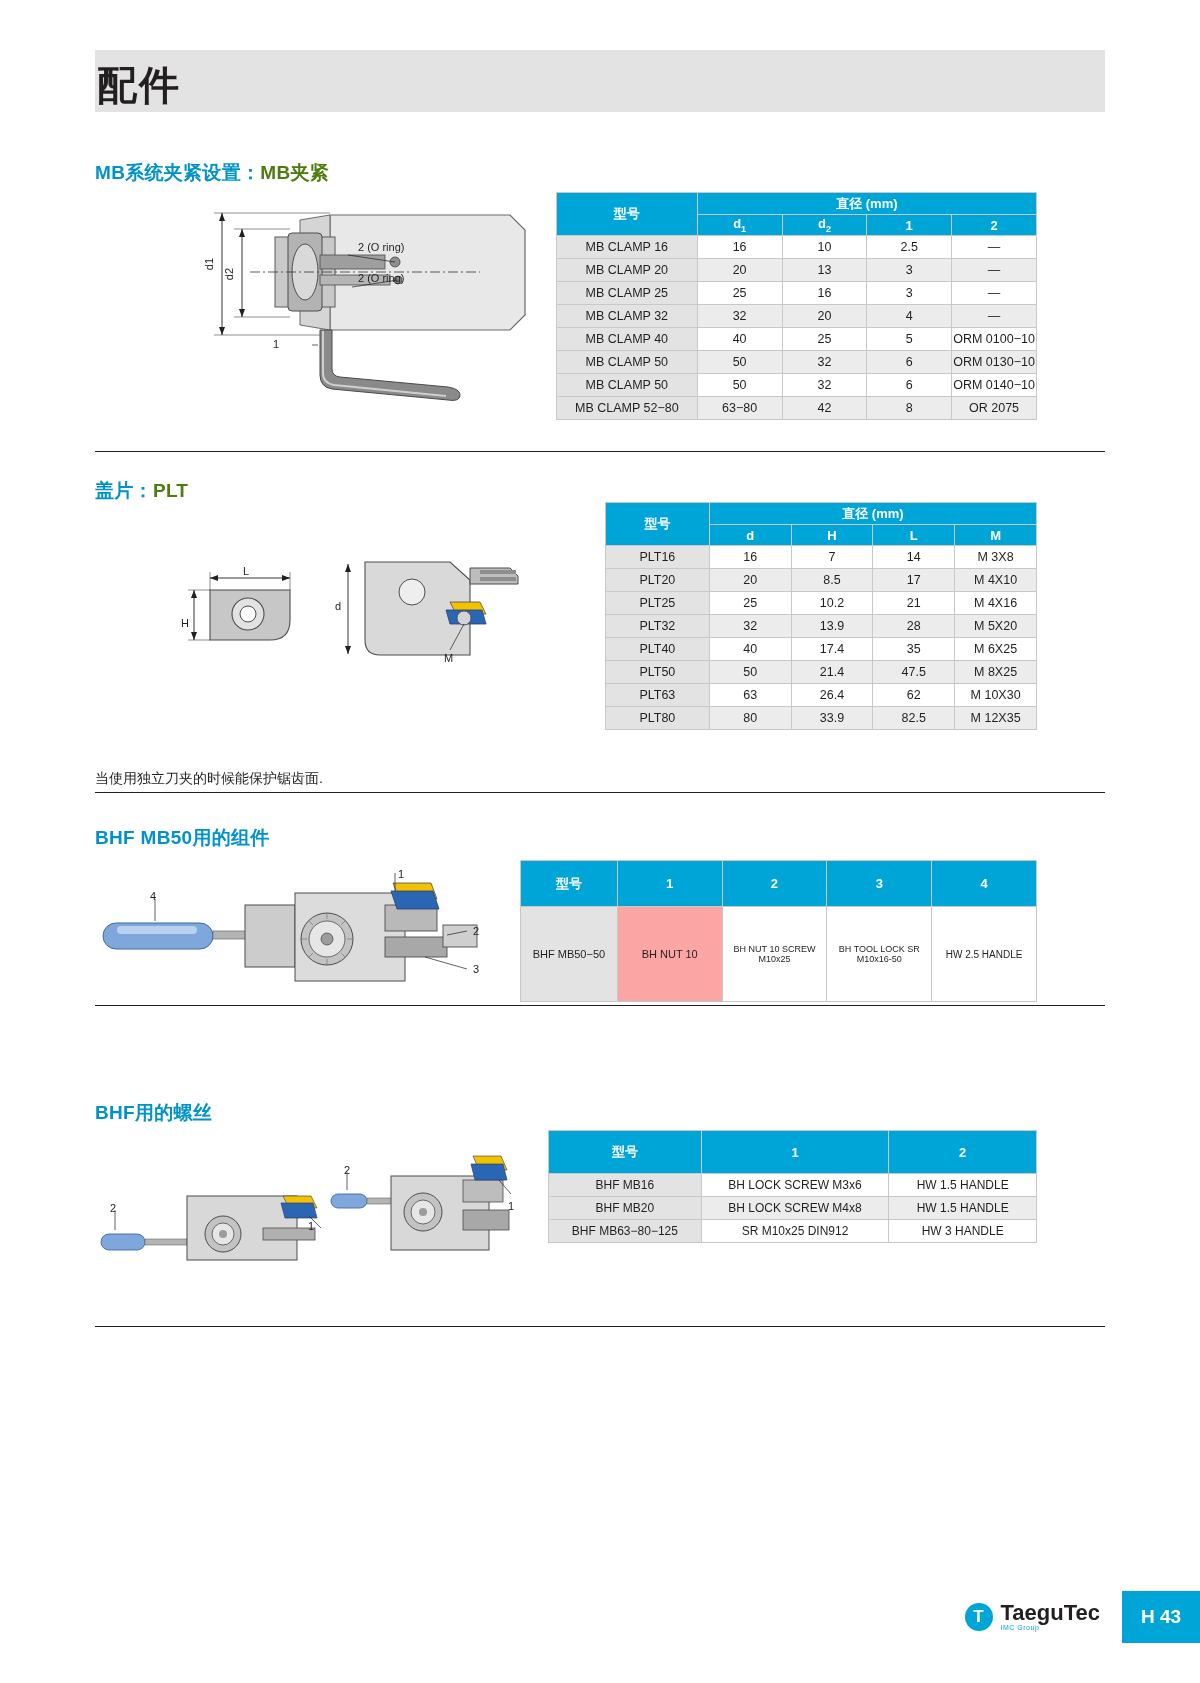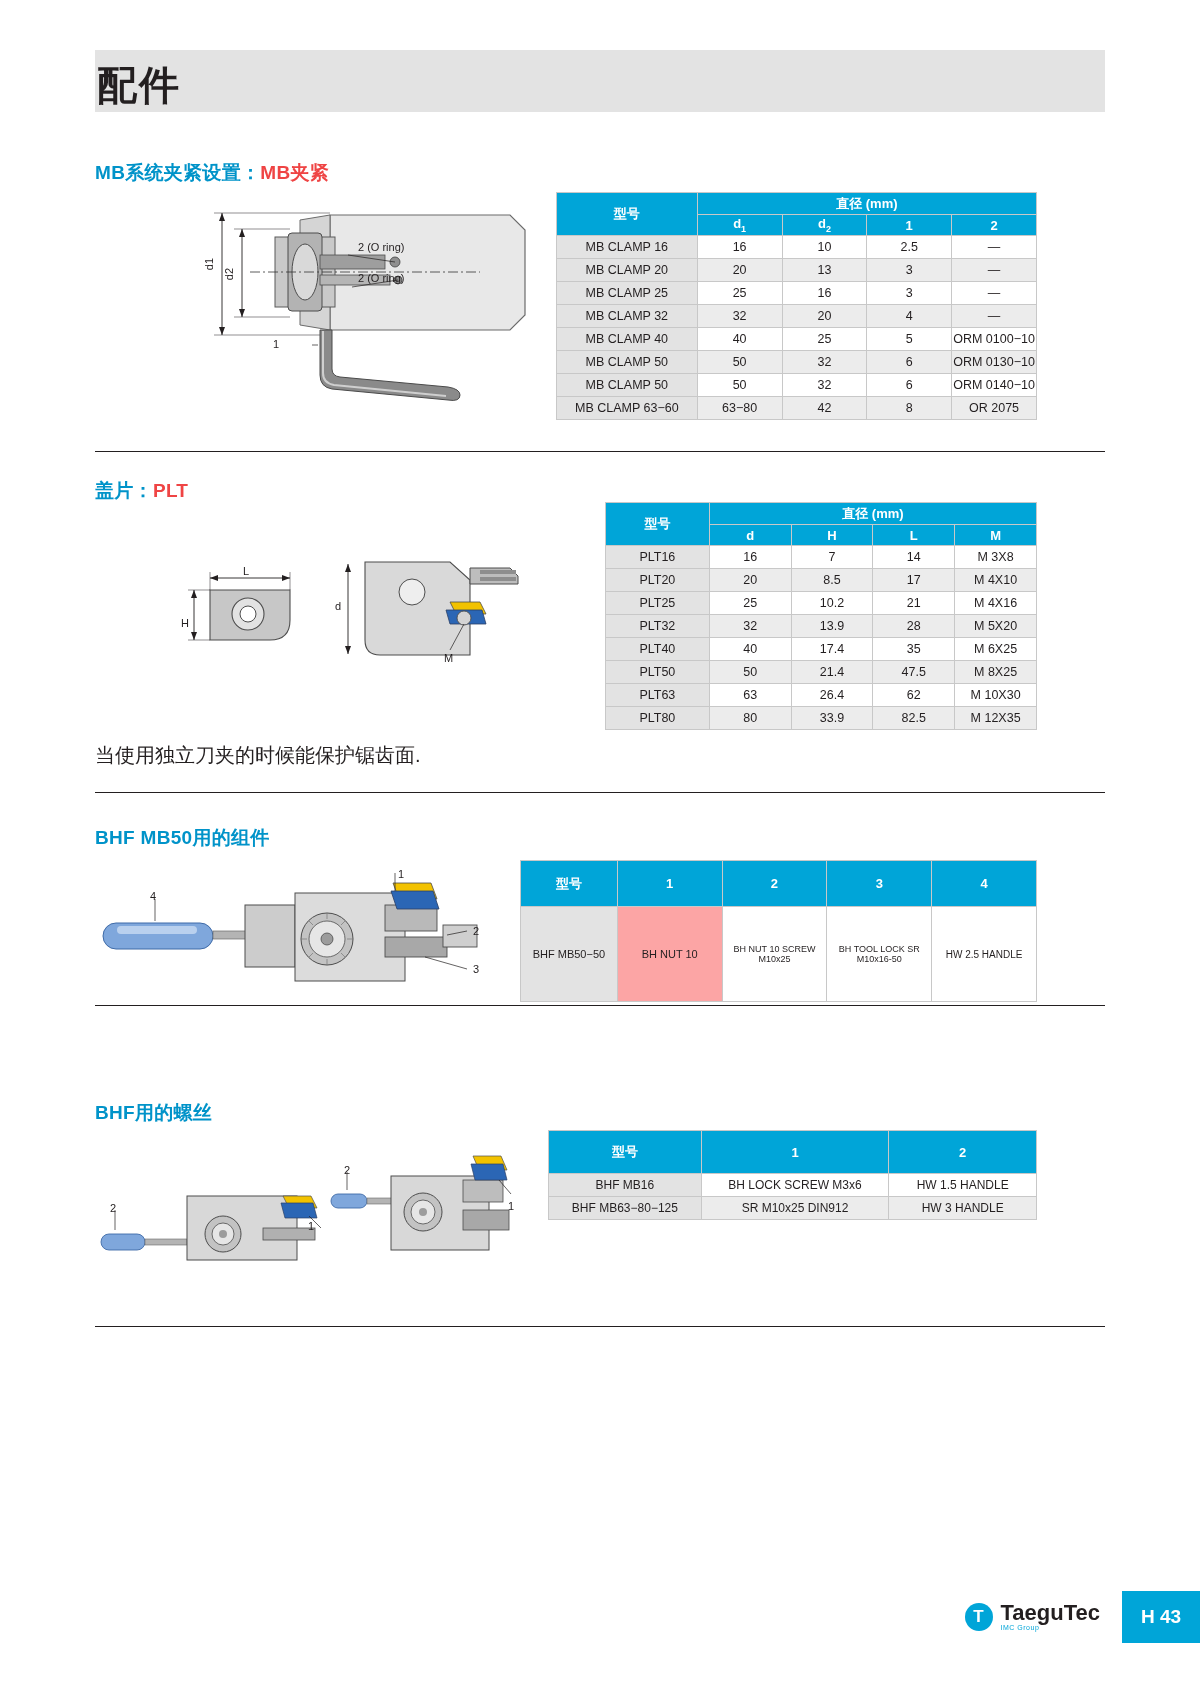--- a/index.html
+++ b/index.html
@@ -21,24 +21,24 @@
     position:absolute; left:97px; top:58px;
     font-size:40px; font-weight:bold; letter-spacing:2px; color:#231f20;
   }
 
   
   .sec-title {
     position:absolute;
     font-size:19px; font-weight:bold; color:#0093c9;
     letter-spacing:0.3px;
   }
-  .sec-title .dark { color:#ef4444; }
+  .sec-title .dark { color:#4d7c0f; }
 
   .note {
-    position:absolute; font-size:20px; color:#231f20;
+    position:absolute; font-size:14px; color:#231f20;margin-top:28px;
   }
 
   
   table { border-collapse:collapse; }
   .tbl { position:absolute; font-size:12.5px; }
   .tbl th, .tbl td {
     border:1px solid #c8c8c8;
     text-align:center; vertical-align:middle;
     padding:0;
   }
@@ -187,21 +187,21 @@
           <td>ORM 0130−10</td>
         </tr>
       <tr>
           <td class="name">MB CLAMP 50</td>
           <td>50</td>
           <td>32</td>
           <td>6</td>
           <td>ORM 0140−10</td>
         </tr>
       <tr>
-          <td class="name">MB CLAMP 63−60</td>
+          <td class="name">MB CLAMP 52−80</td>
           <td>63−80</td>
           <td>42</td>
           <td>8</td>
           <td>OR 2075</td>
         </tr>
     </tbody>
   </table>
 
   <div class="rule" style="left:95px; top:451px; width:1010px;"></div>
 
@@ -448,20 +448,25 @@
         <th>2</th>
       </tr>
     </thead>
     <tbody>
       <tr>
           <td class="name">BHF MB16</td>
           <td>BH LOCK SCREW M3x6</td>
           <td>HW 1.5 HANDLE</td>
         </tr>
       <tr>
+          <td class="name">BHF MB20</td>
+          <td>BH LOCK SCREW M4x8</td>
+          <td>HW 1.5 HANDLE</td>
+        </tr>
+      <tr>
           <td class="name">BHF MB63−80−125</td>
           <td>SR M10x25 DIN912</td>
           <td>HW 3 HANDLE</td>
         </tr>
     </tbody>
   </table>
 
   <div class="rule" style="left:95px; top:1326px; width:1010px;"></div>
 
   <div class="footer-logo">

